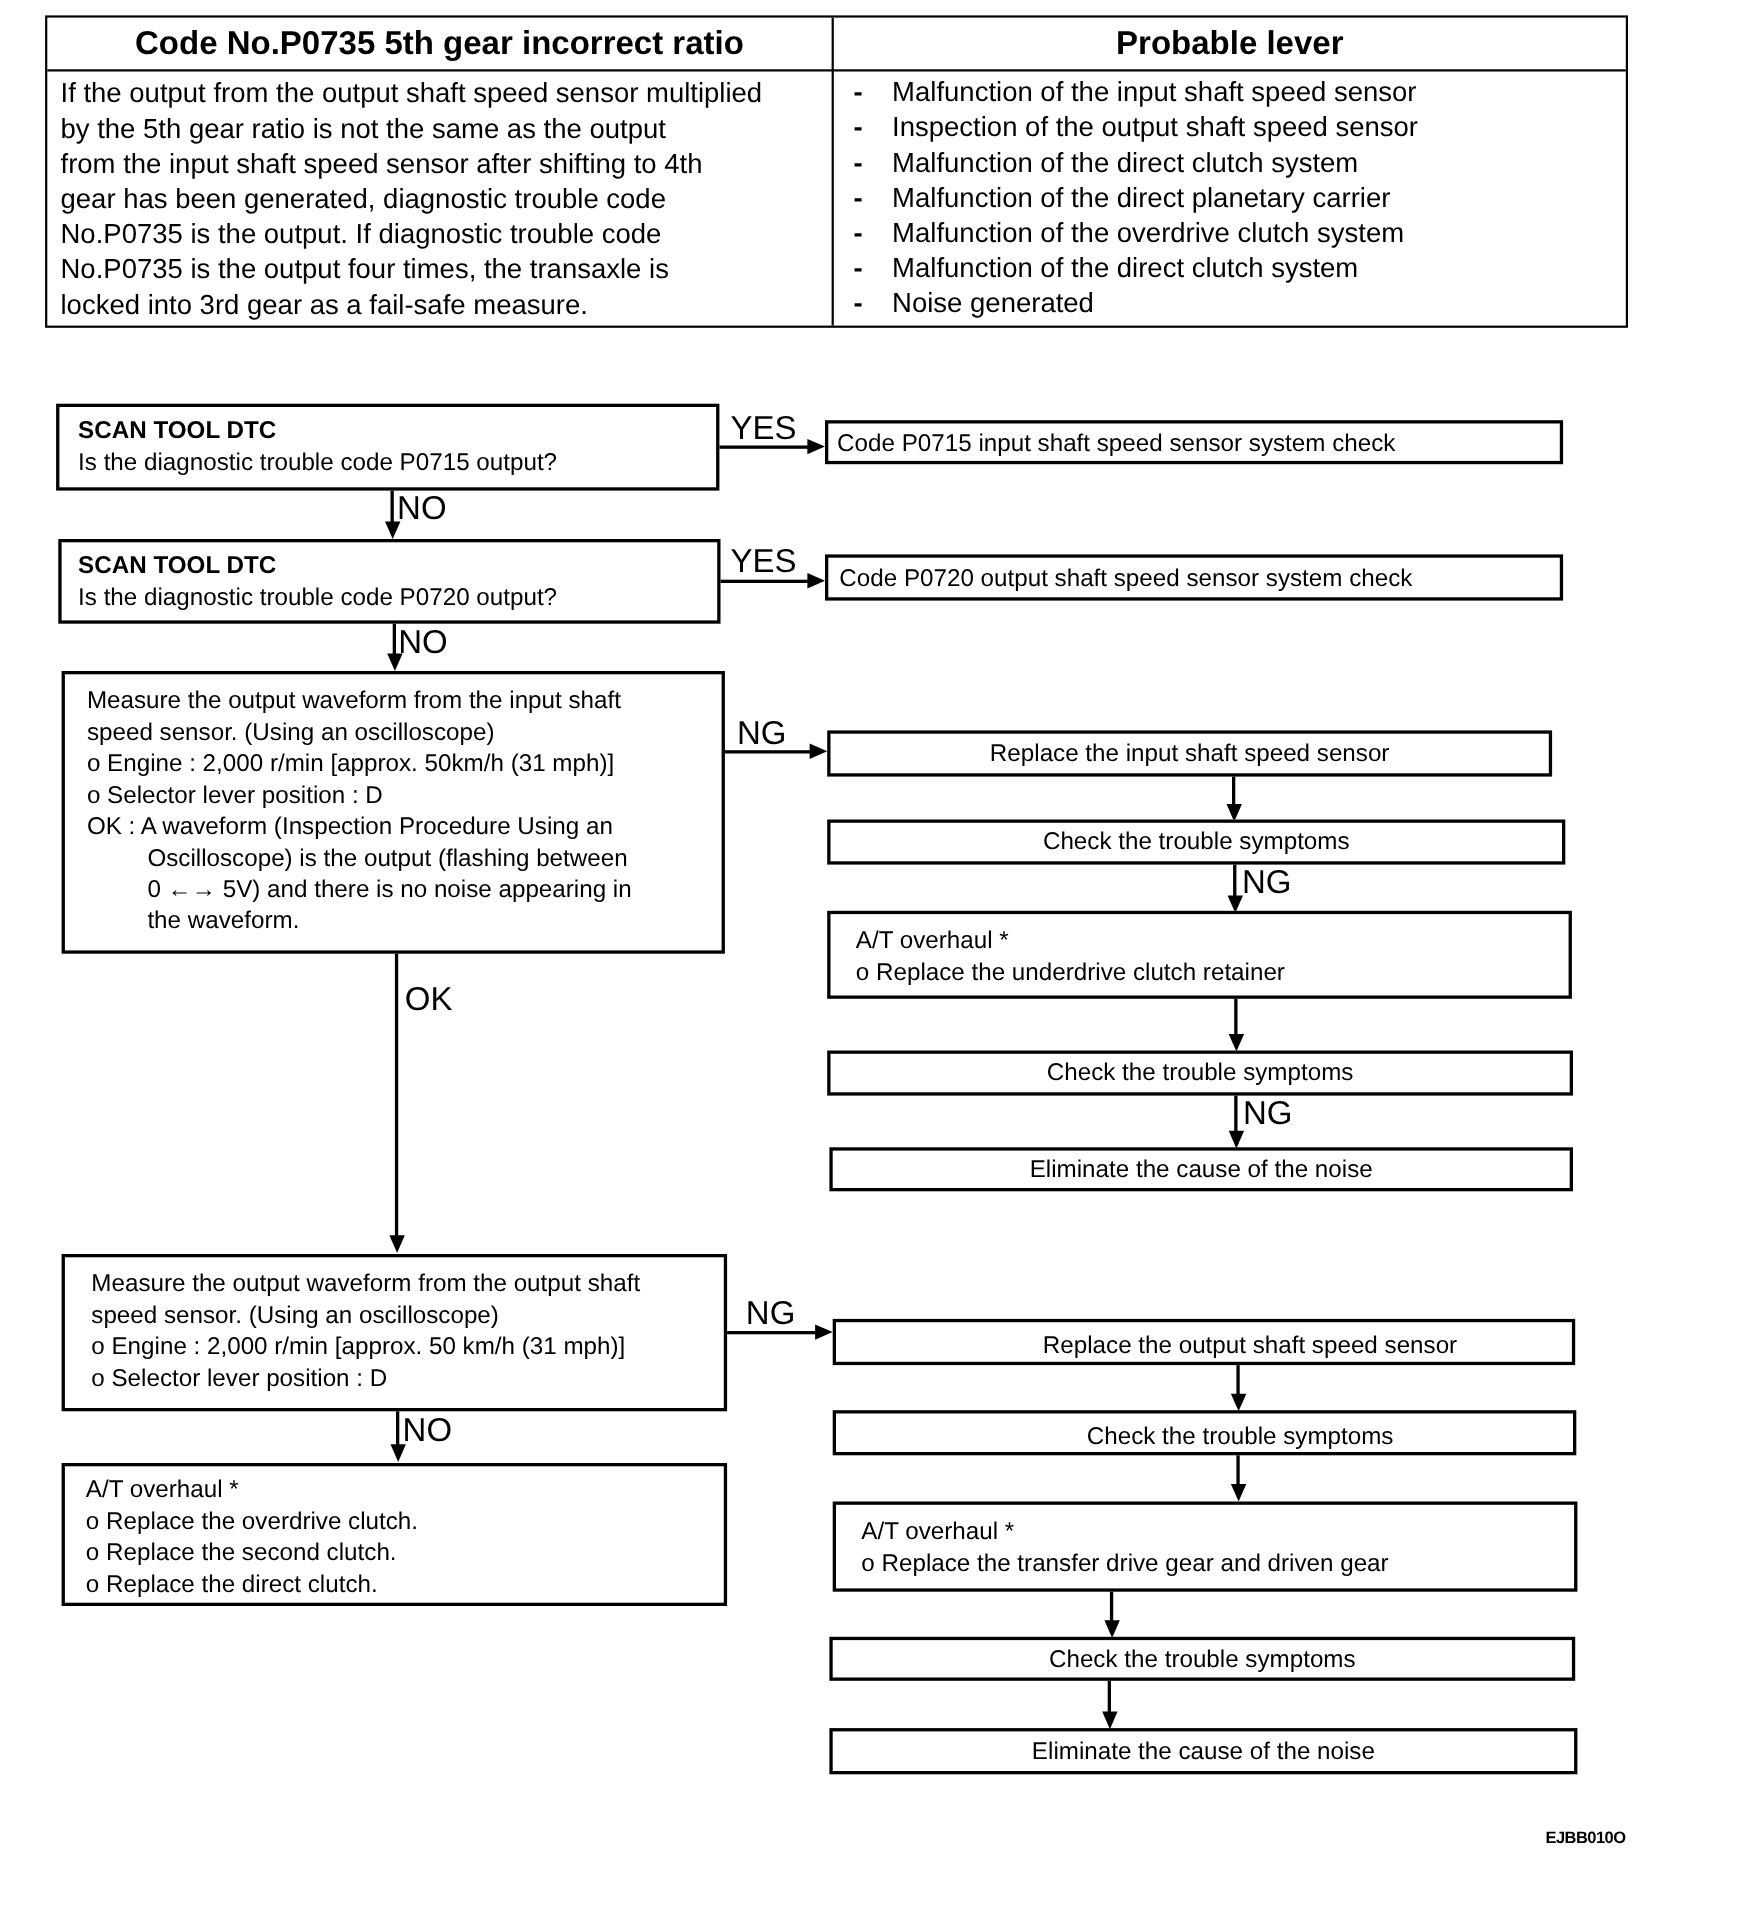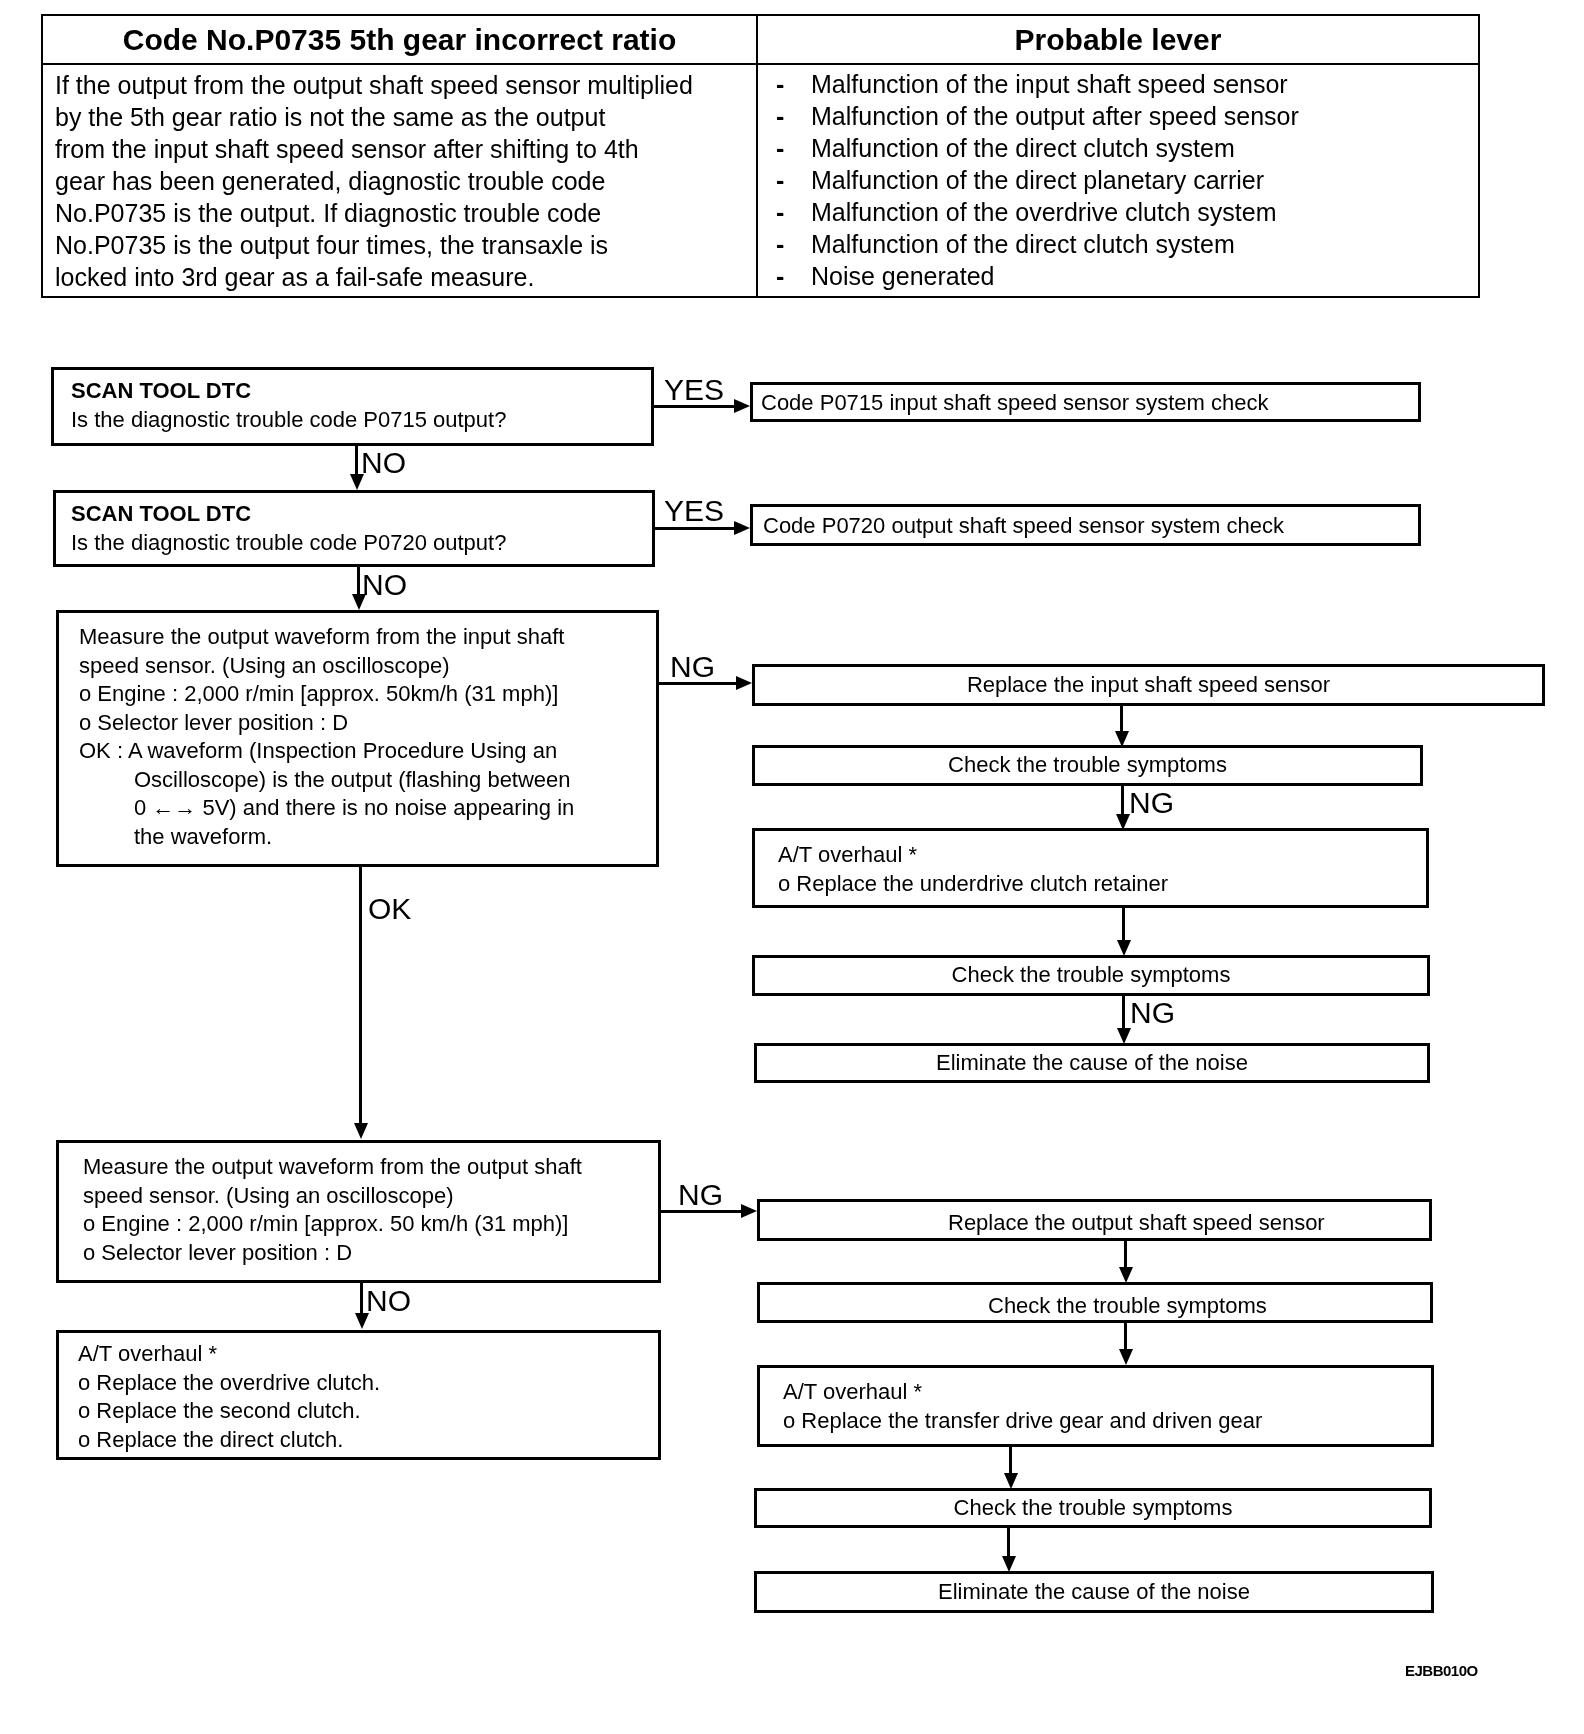--- a/index.html
+++ b/index.html
@@ -44,21 +44,21 @@
     <div>No.P0735 is the output four times, the transaxle is</div>
     <div>locked into 3rd gear as a fail-safe measure.</div>
   </div>
   <div class="causes">
     <div class="cause">
         <span class="dash">-</span>
         <span>Malfunction of the input shaft speed sensor</span>
       </div>
     <div class="cause">
         <span class="dash">-</span>
-        <span>Malfunction of the output after speed sensor</span>
+        <span>Inspection of the output shaft speed sensor</span>
       </div>
     <div class="cause">
         <span class="dash">-</span>
         <span>Malfunction of the direct clutch system</span>
       </div>
     <div class="cause">
         <span class="dash">-</span>
         <span>Malfunction of the direct planetary carrier</span>
       </div>
     <div class="cause">
@@ -111,21 +111,21 @@
   <div class="txt">o Selector lever position : D</div>
   <div class="txt">OK : A waveform (Inspection Procedure Using an</div>
   <div class="txt indent">Oscilloscope) is the output (flashing between</div>
   <div class="txt indent">0 ←→ 5V) and there is no noise appearing in</div>
   <div class="txt indent">the waveform.</div>
 </div>
 <div class="lbl" style="left:670px;top:650px;">NG</div>
 <div class="hline" style="left:659px;top:682px;width:80px;"></div>
 <div class="arrow-right" style="left:736px;top:676px;"></div>
 
-<div class="box center" style="left:752px;top:664px;width:793px;height:42px;">
+<div class="box center" style="left:752px;top:664px;width:659px;height:42px;">
   <div class="txt">Replace the input shaft speed sensor</div>
 </div>
 <div class="vline" style="left:1120px;top:706px;height:28px;"></div>
 <div class="arrow-down" style="left:1115px;top:731px;"></div>
 <div class="box center" style="left:752px;top:745px;width:671px;height:41px;">
   <div class="txt">Check the trouble symptoms</div>
 </div>
 <div class="vline" style="left:1121px;top:786px;height:30px;"></div>
 <div class="arrow-down" style="left:1116px;top:814px;"></div>
 <div class="lbl" style="left:1129px;top:786px;">NG</div>

